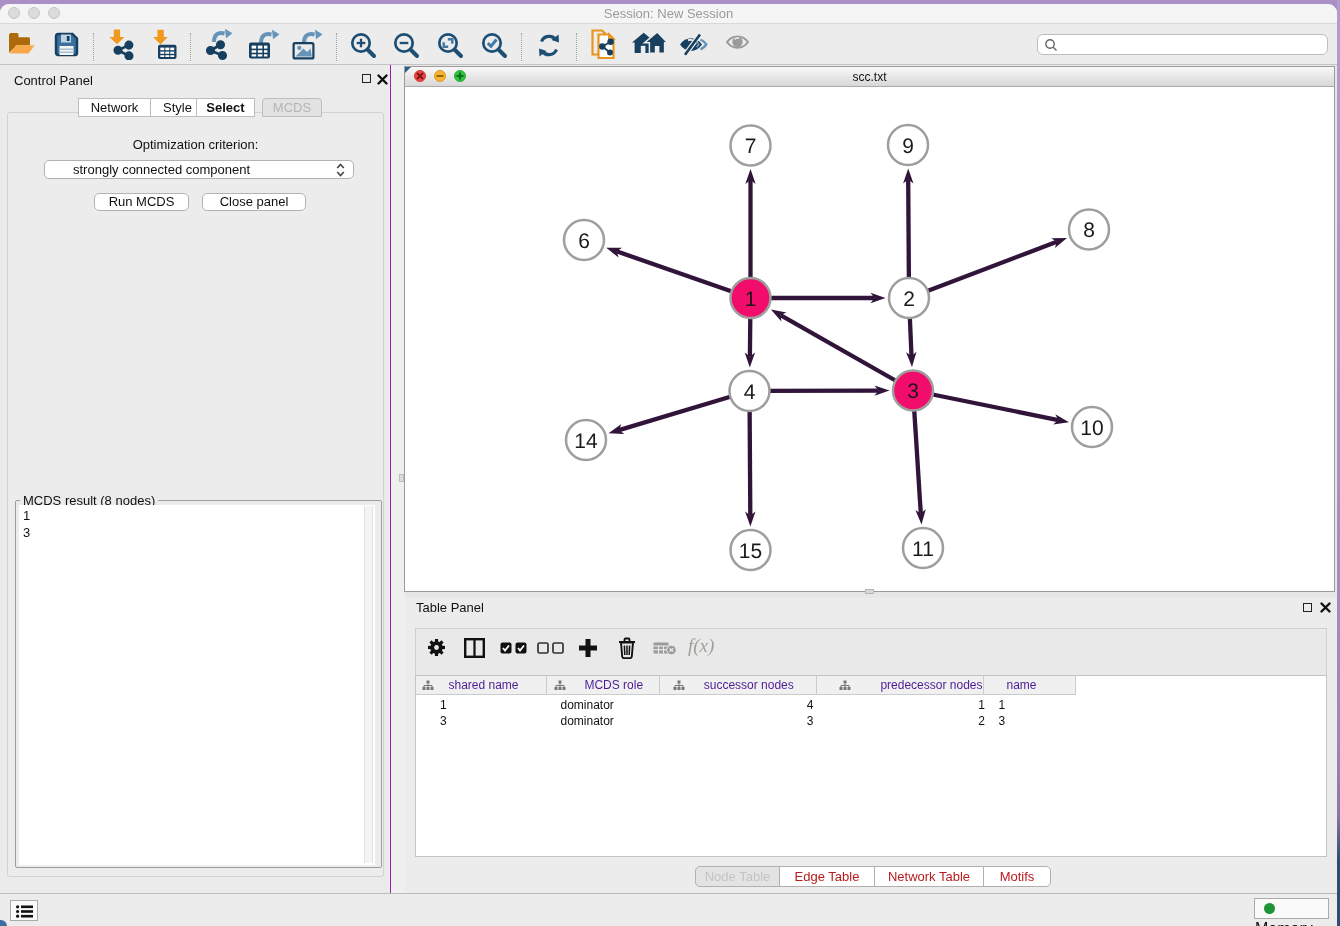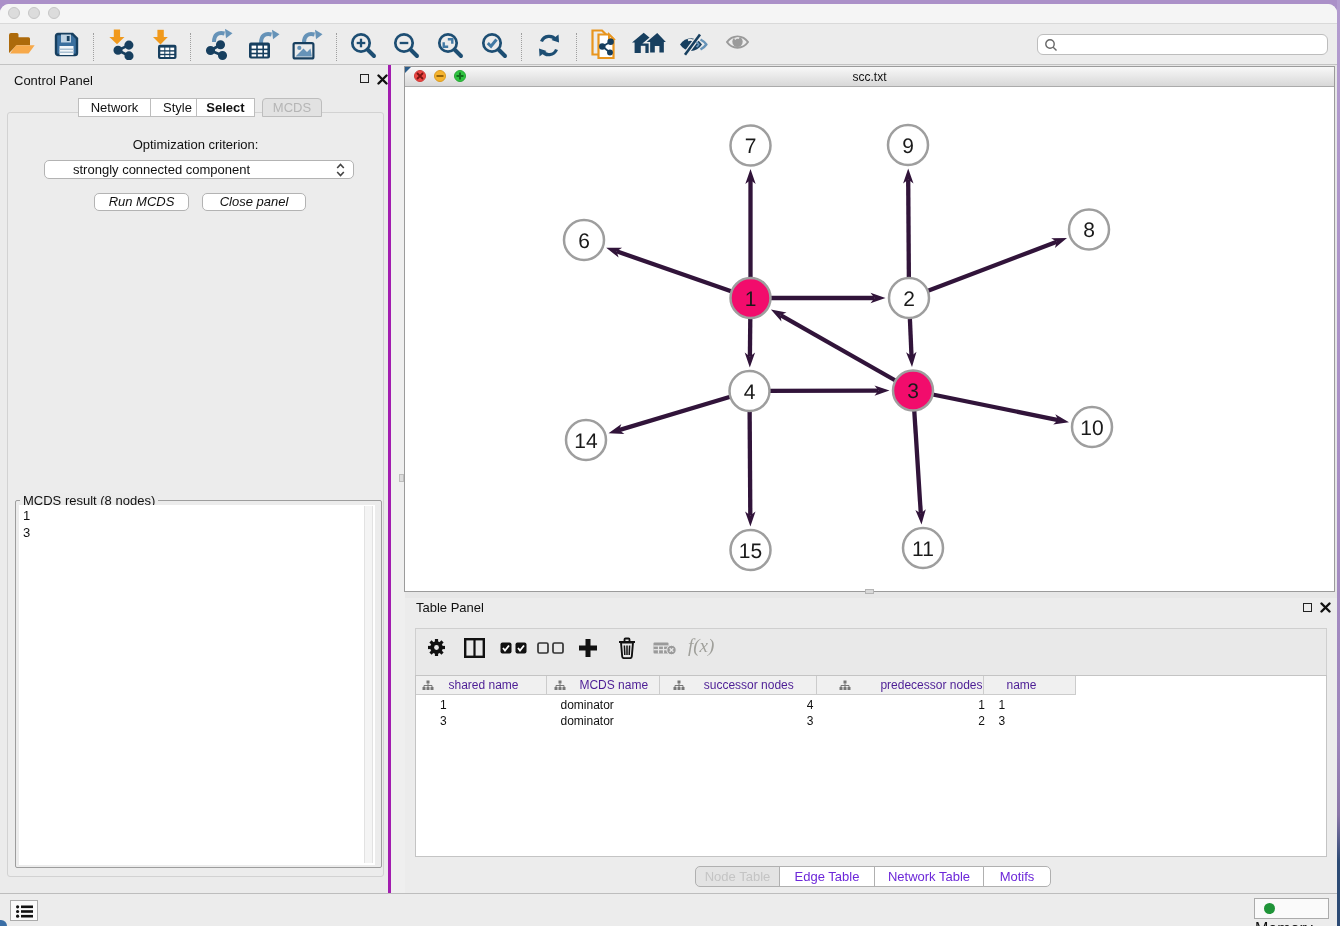--- a/index.html
+++ b/index.html
@@ -6,60 +6,61 @@
 #win{position:absolute;left:0;top:4px;width:1337px;height:922px;background:#ececec;border-radius:9px 9px 0 0;}
 #titlebar{position:absolute;left:0;top:0;width:100%;height:19px;background:#f5f5f5;border-radius:9px 9px 0 0;border-bottom:1px solid #d9d9d9;}
 .tl{position:absolute;top:2.5px;width:12px;height:12px;border-radius:50%;background:#dcdcdc;border:1px solid #c6c6c6;box-sizing:border-box;}
 #apptitle{position:absolute;top:1.5px;left:0;width:100%;text-align:center;font-size:13px;color:#9a9a9a;}
 #toolbar{position:absolute;left:0;top:20px;width:100%;height:40px;background:#ececec;border-bottom:1px solid #c3c3c3;}
 .sep{position:absolute;top:9px;height:28px;width:0;border-left:1px dotted #9f9f9f;}
 .ticon{position:absolute;top:0;}
 #searchbox{position:absolute;left:1037px;top:10px;width:289px;height:19px;background:#fff;border:1px solid #bdbdbd;border-radius:6px;}
 #content{position:absolute;left:0;top:61px;width:1337px;height:832px;background:#e7e7e7;}
 
-#cpanel{position:absolute;left:0;top:0;width:391px;height:832px;background:#ebebeb;border-right:3px solid #a21caf;box-sizing:border-box;}
+#cpanel{position:absolute;left:0;top:0;width:391px;height:832px;background:#ebebeb;border-right:1px solid #a21caf;box-sizing:border-box;}
 #cpanel .ph{position:absolute;left:14px;top:8px;font-size:13px;color:#111;}
 .tab{position:absolute;top:33px;height:19px;box-sizing:border-box;border:1px solid #bdbdbd;background:#fff;font-size:13px;color:#111;text-align:center;line-height:17px;}
 #tabc{position:absolute;left:7px;top:47px;width:377px;height:765px;background:#ececec;border:1px solid #d2d2d2;border-radius:3px;box-sizing:border-box;}
 #optlabel{position:absolute;left:0;top:72px;width:391px;text-align:center;font-size:13px;color:#111;}
 #dropdown{position:absolute;left:44px;top:95px;width:310px;height:19px;background:#fff;border:1px solid #b3b3b3;border-radius:5px;box-sizing:border-box;font-size:13px;color:#111;line-height:17px;padding-left:28px;}
-.btn{position:absolute;top:128px;height:18px;background:#fff;border:1px solid #b3b3b3;border-radius:5px;box-sizing:border-box;font-size:13px;color:#111;text-align:center;line-height:16px;font-style:italic;}
+.btn{position:absolute;top:128px;height:18px;background:#fff;border:1px solid #b3b3b3;border-radius:5px;box-sizing:border-box;font-size:13px;color:#111;text-align:center;line-height:16px;}
 #groupbox{position:absolute;left:15px;top:435px;width:367px;height:368px;border:1px solid #9d9d9d;border-radius:2px;box-sizing:border-box;}
 #grouplabel{position:absolute;left:4px;top:-8px;background:#ebebeb;padding:0 3px;font-size:13px;color:#111;}
 #mlist{position:absolute;left:3px;top:4px;width:356px;height:360px;background:#fff;font-size:13px;line-height:16.5px;color:#111;}
 #mscroll{position:absolute;right:2px;top:1px;width:7px;height:357px;background:#f4f4f4;border-left:1px solid #e2e2e2;border-right:1px solid #e2e2e2;}
 
 #vsplit{position:absolute;left:391px;top:0;width:14px;height:832px;background:#efefef;}
 #vgrip{position:absolute;left:8px;top:408.5px;width:4.5px;height:8px;background:#dcdcdc;border:1px solid #bdbdbd;box-sizing:border-box;}
 
 #netwin{position:absolute;left:404px;top:0.5px;width:931px;height:526px;border:1px solid #9b9b9b;background:#fff;box-sizing:border-box;}
 #nettitle{position:absolute;left:0;top:0;width:100%;height:19px;background:linear-gradient(#f8f8f8,#d8d8d8);border-bottom:1px solid #ababab;}
 .wl{position:absolute;top:3.5px;width:12px;height:12px;border-radius:50%;}
 #netname{position:absolute;top:3px;left:0;width:100%;text-align:center;font-size:12px;color:#111;}
 #netcanvas{position:absolute;left:0;top:20px;width:929px;height:504px;background:#fff;}
 
 #tpanel{position:absolute;left:405px;top:533px;width:932px;height:299px;background:#ececec;}
 #tpanel .ph{position:absolute;left:11px;top:2px;font-size:13px;color:#111;}
 #ttoolbar{position:absolute;left:10px;top:30px;width:912px;height:47px;background:#e9e9e9;border:1px solid #cfcfcf;border-bottom:none;box-sizing:border-box;}
 #tablebox{position:absolute;left:10px;top:77px;width:912px;height:182px;background:#fff;border:1px solid #c4c4c4;box-sizing:border-box;}
 .th{position:absolute;top:0;height:19px;background:#f0f0f0;border-right:1px solid #ccc;border-bottom:1px solid #ccc;box-sizing:border-box;font-size:12px;color:#4c1d95;text-align:center;line-height:18px;}
 .td{position:absolute;font-size:12px;color:#111;height:16px;line-height:16px;}
-.btab{position:absolute;top:268px;height:21px;background:#fff;border:1px solid #b0b0b0;box-sizing:border-box;font-size:13px;color:#6d28d9;text-align:center;line-height:19px;}
+.btab{position:absolute;top:268px;height:21px;background:#fff;border:1px solid #b0b0b0;box-sizing:border-box;font-size:13px;color:#b91c1c;text-align:center;line-height:19px;}
 
 #statusbar{position:absolute;left:0;top:889px;width:1337px;height:33px;background:#ececec;border-top:1px solid #bdbdbd;box-sizing:border-box;}
 #lbtn{position:absolute;left:10px;top:6px;width:28px;height:21px;background:#fafafa;border:1px solid #ababab;box-sizing:border-box;}
 #membtn{position:absolute;left:1254px;top:4px;width:75px;height:21px;background:#fafafa;border:1px solid #ababab;box-sizing:border-box;font-size:16px;color:#111;}
 #rightstrip{position:absolute;left:1337px;top:0;width:3px;height:926px;background:linear-gradient(#b39ccf 0%,#a98fc6 50%,#9d85bb 80%,#8a76a8 88%,#2d4b75 93%,#2d4b75 100%);}
 </style></head>
 <body>
 <div id="win">
   <div id="titlebar">
     <div class="tl" style="left:8px;"></div>
     <div class="tl" style="left:28px;"></div>
     <div class="tl" style="left:48px;"></div>
+    <div id="apptitle">Session: New Session</div>
   </div>
   <div id="toolbar">
     <div class="sep" style="left:93px;"></div>
     <div class="sep" style="left:190px;"></div>
     <div class="sep" style="left:336px;"></div>
     <div class="sep" style="left:521px;"></div>
     <div class="sep" style="left:576px;"></div>
     <svg class="ticon" style="left:6px;top:6px;" width="31" height="26" viewBox="0 0 31 26">
       <path d="M3 23 L3 5 Q3 3 5 3 L11 3 Q12.5 3 12.5 4.6 L12.5 7.2 L22.5 7.2 Q24 7.2 24 8.8 L24 15.2 L10.8 15.2 Z" fill="#ad6a0b"></path>
       <polygon points="10,15.2 28.7,15.2 22.6,23.4 4,23.4" fill="#f7a94a"></polygon>
@@ -382,21 +383,21 @@
               <line x1="5.5" y1="4" x2="5.5" y2="11.5"></line>
               <line x1="10.5" y1="4" x2="10.5" y2="11.5"></line>
             </g>
           <circle cx="18.5" cy="8" r="4.7" fill="#9a9a9a" stroke="#e9e9e9" stroke-width="1"></circle>
           <path d="M16.7 6.2 L20.3 9.8 M20.3 6.2 L16.7 9.8" stroke="#e9e9e9" stroke-width="1.3"></path>
         </svg>
         <div style="position:absolute;left:272px;top:6px;width:52px;font-family:'Liberation Serif',serif;font-style:italic;font-size:19px;color:#a0a09b;">f(x)</div>
       </div>
       <div id="tablebox">
         <div class="th" style="left:0;width:131px;padding-left:5px;">shared name</div>
-        <div class="th" style="left:131px;width:112.5px;padding-left:22px;">MCDS name</div>
+        <div class="th" style="left:131px;width:112.5px;padding-left:22px;">MCDS role</div>
         <div class="th" style="left:243.5px;width:157.5px;padding-left:22px;">successor nodes</div>
         <div class="th" style="left:401px;width:166.5px;padding-left:24px;text-align:right;">predecessor nodes</div>
         <div class="th" style="left:567.5px;width:92px;padding-right:15px;">name</div>
         <svg class="thicon" style="position:absolute;left:6px;top:4px;" width="12" height="11" viewBox="0 0 12 11">
             <g fill="#777">
               <rect x="4.5" y="0.5" width="3" height="3"></rect>
               <rect x="0.5" y="7" width="3" height="3"></rect>
               <rect x="4.5" y="7" width="3" height="3"></rect>
               <rect x="8.5" y="7" width="3" height="3"></rect>
               <path d="M6 3.5 V5.5 M2 7 V5.5 H10 V7 M6 5.5 V7" stroke="#777" fill="none"></path>

